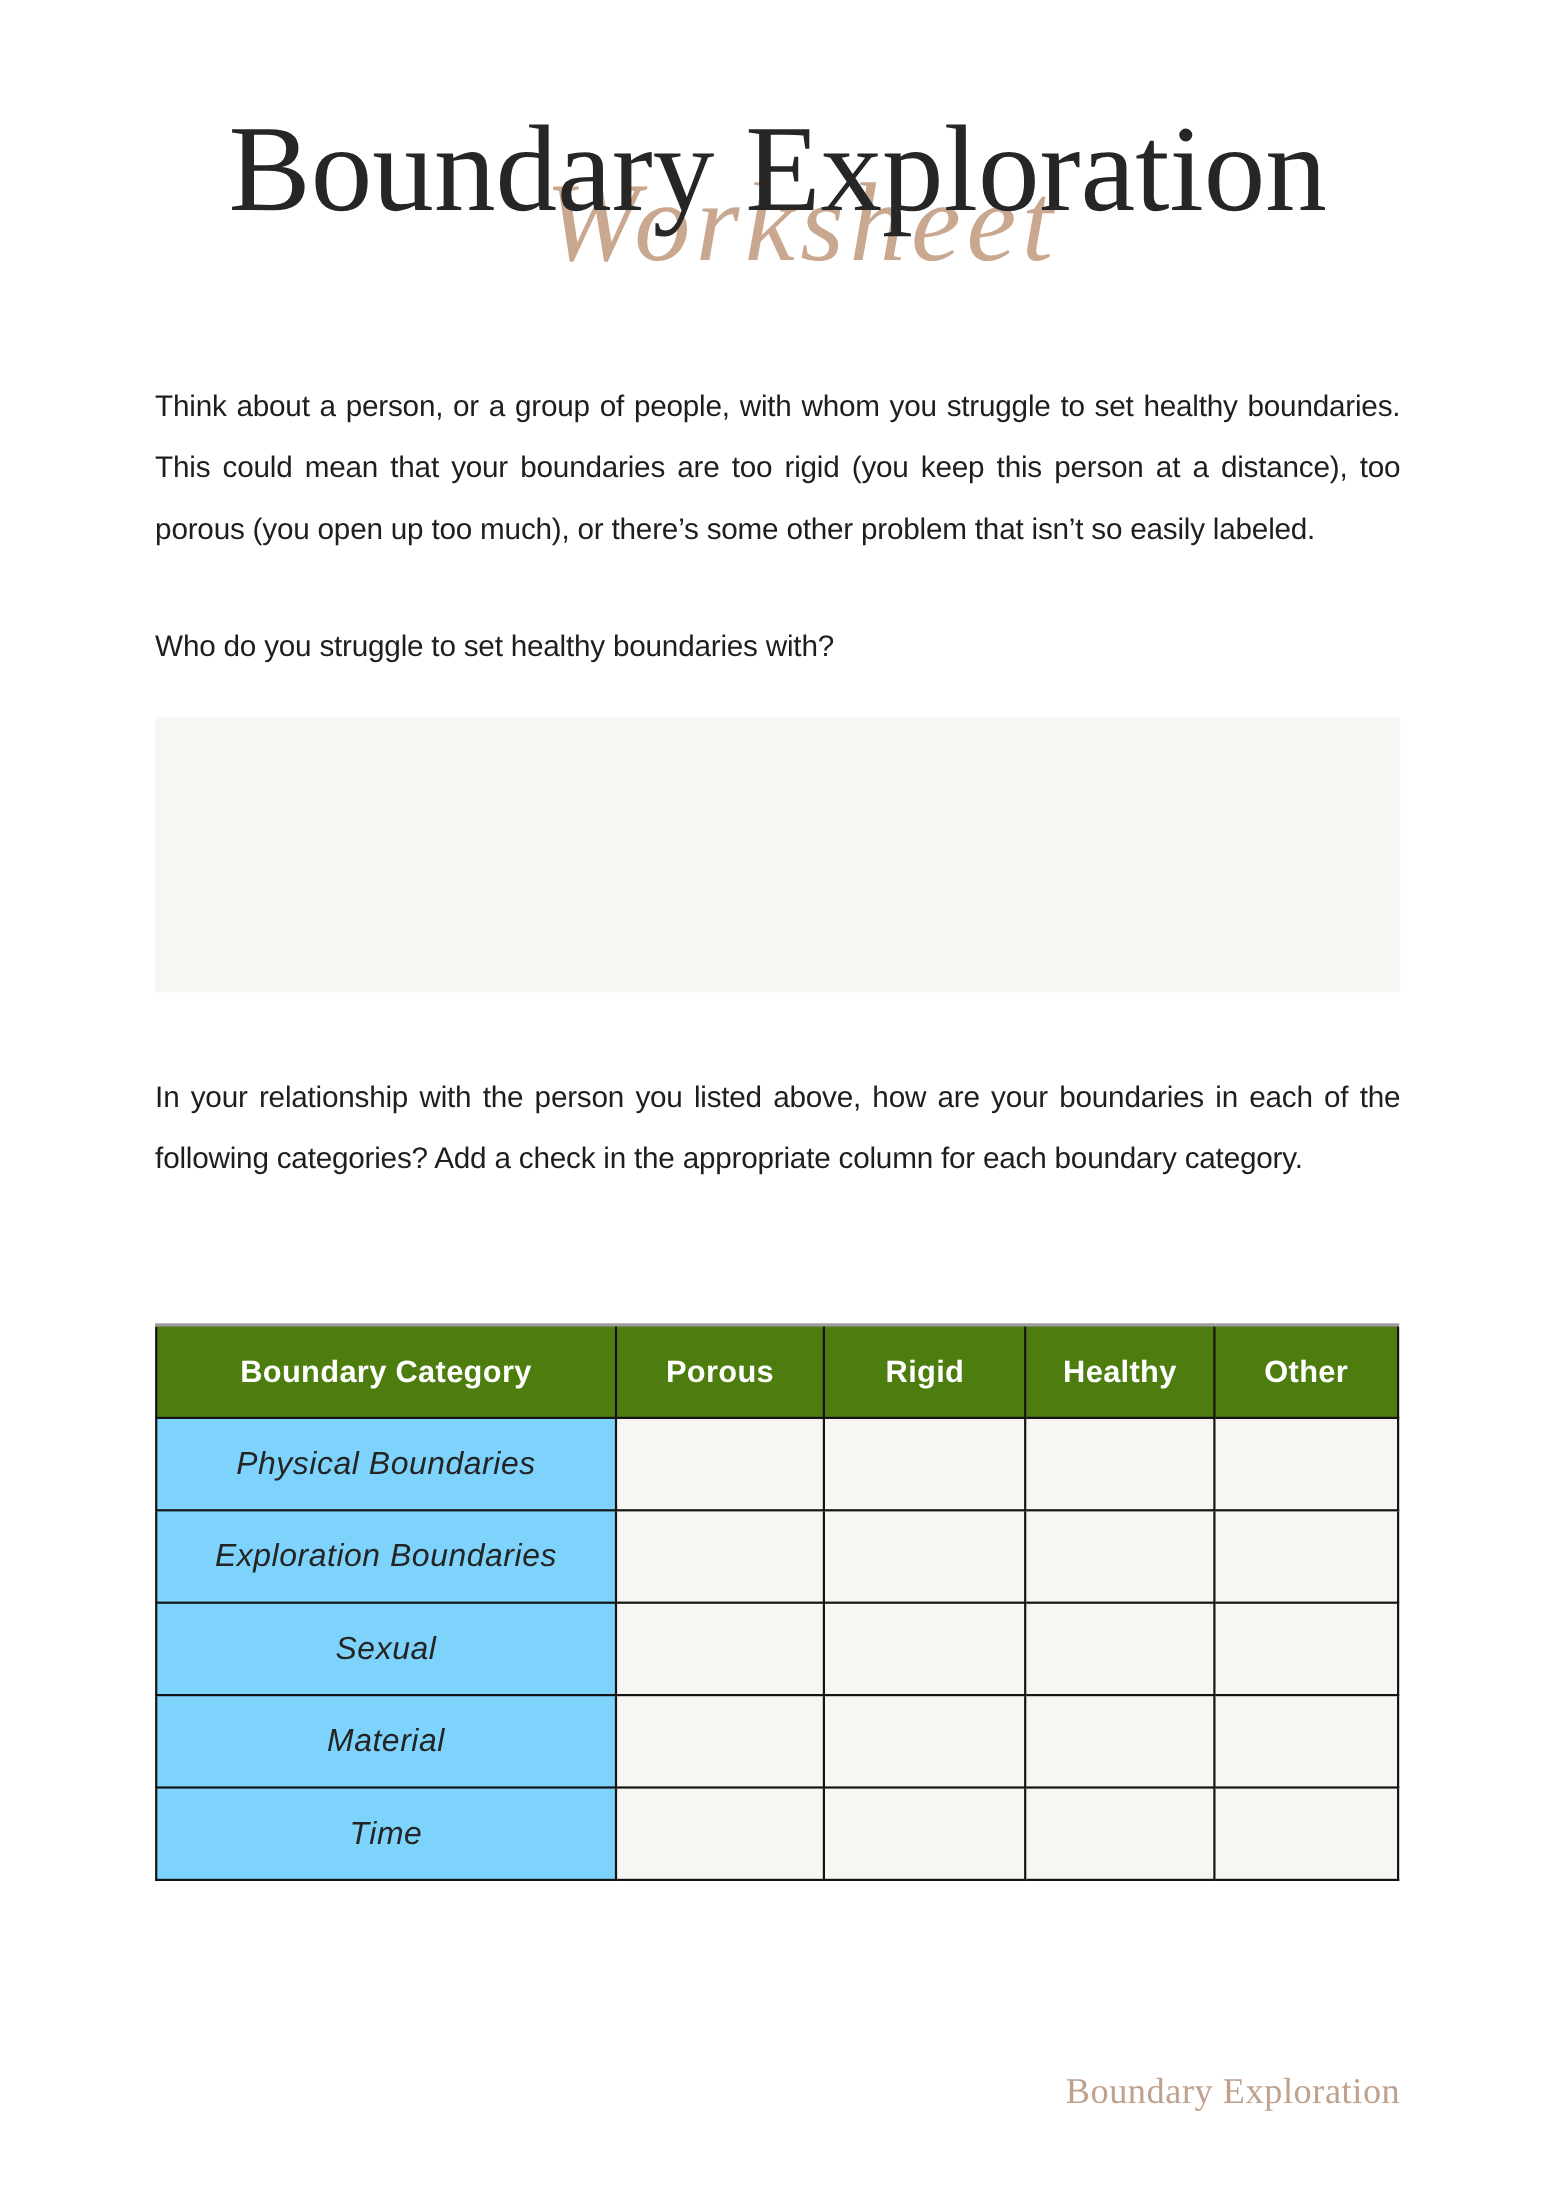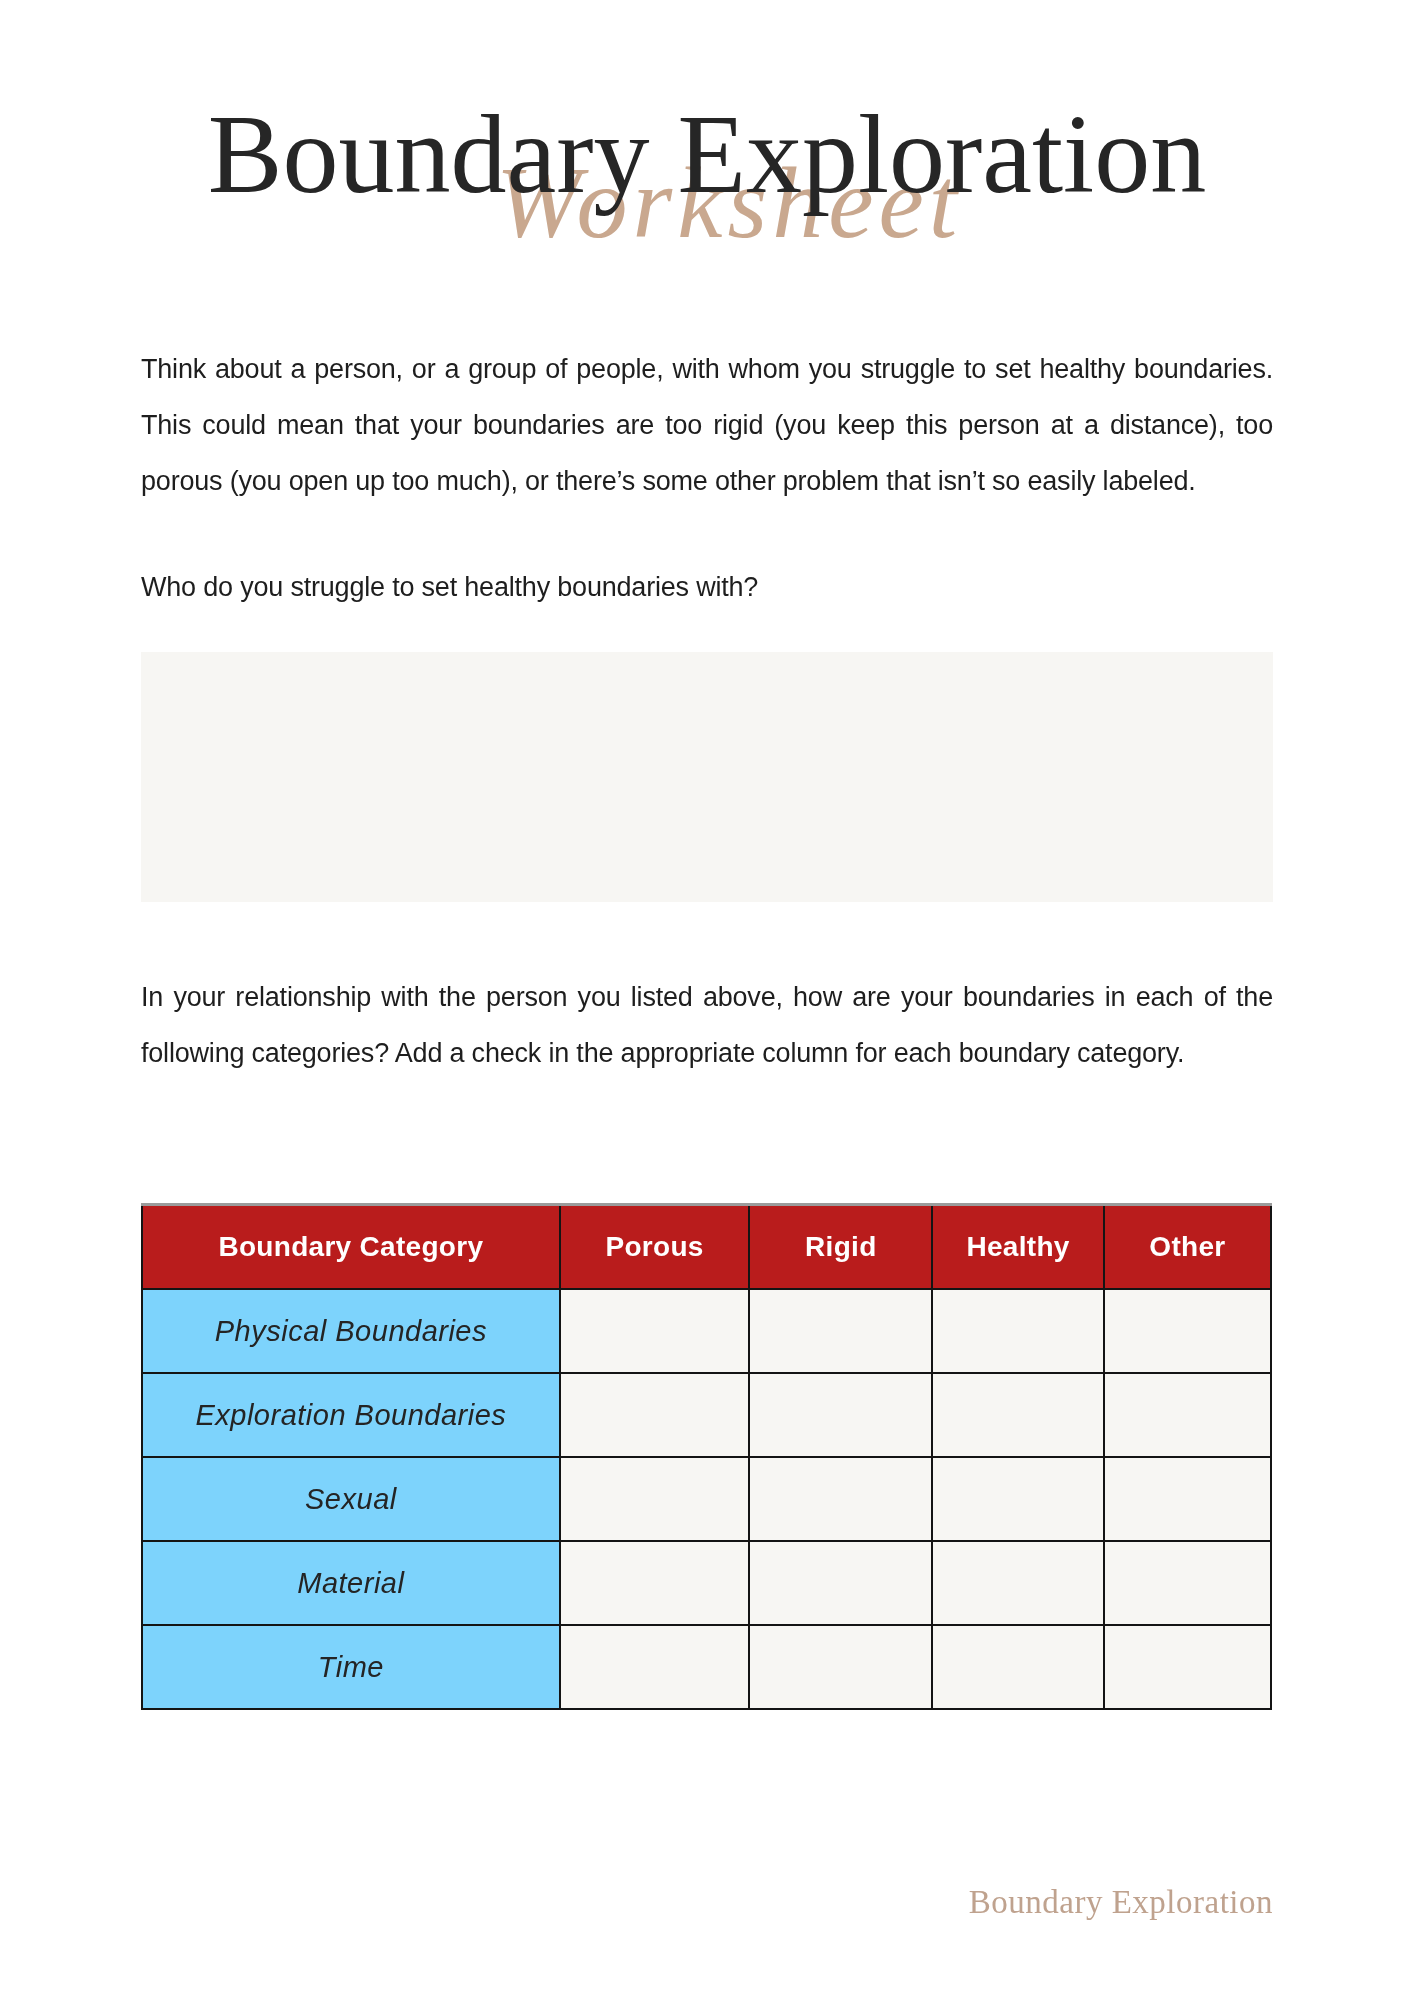--- a/index.html
+++ b/index.html
@@ -50,21 +50,21 @@
   }
 
   
   .btable {
     position:absolute; left:141px; top:1203px;
     width:1131px;
     border-collapse:collapse;
     table-layout:fixed;
   }
   .btable th {
-    background:#b91c1c; color:#ffffff;
+    background:#4d7c0f; color:#ffffff;
     font-weight:bold; font-size:28px; letter-spacing:0.3px;
     height:80px; text-align:center; vertical-align:middle;
     border:2px solid #141414;
     border-top:3px solid #9b9b9b;
   }
   .btable td {
     height:80px; border:2px solid #141414;
     text-align:center; vertical-align:middle;
   }
   .btable td.cat {

